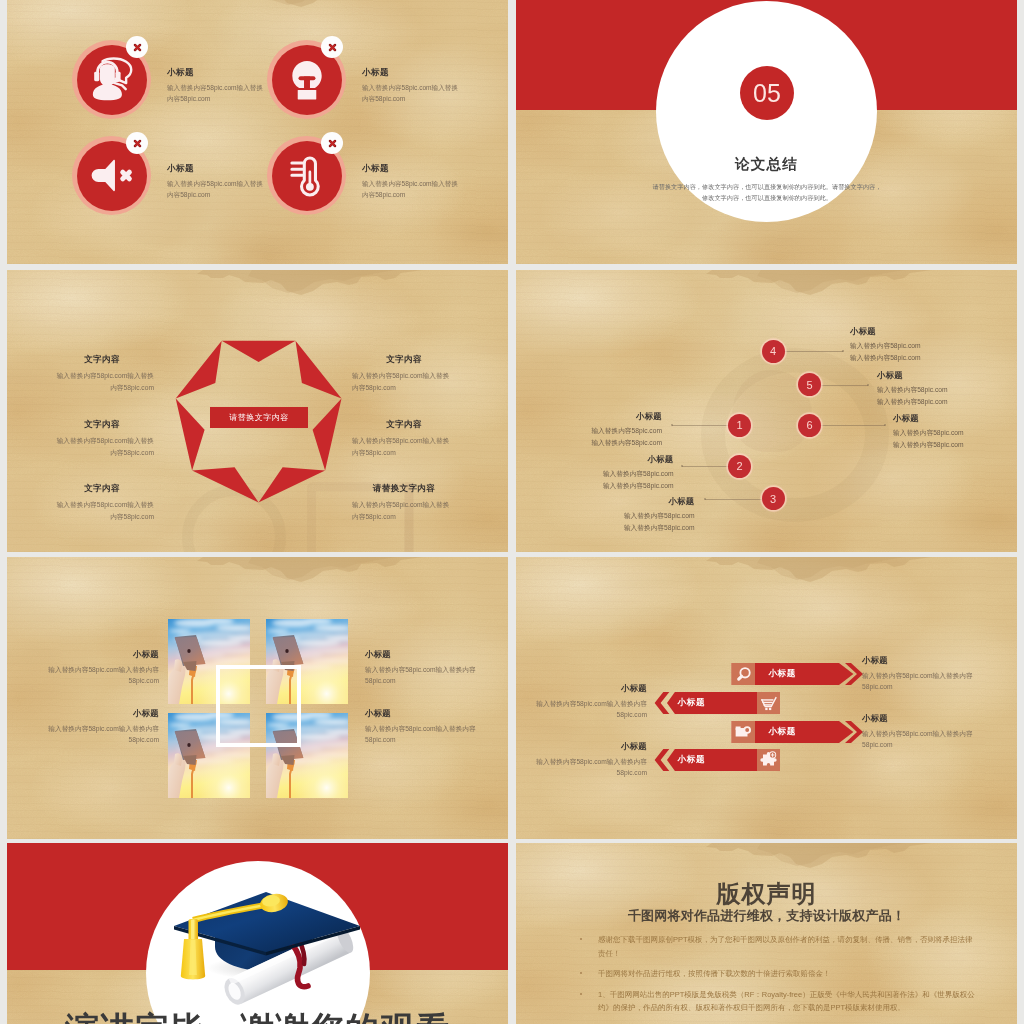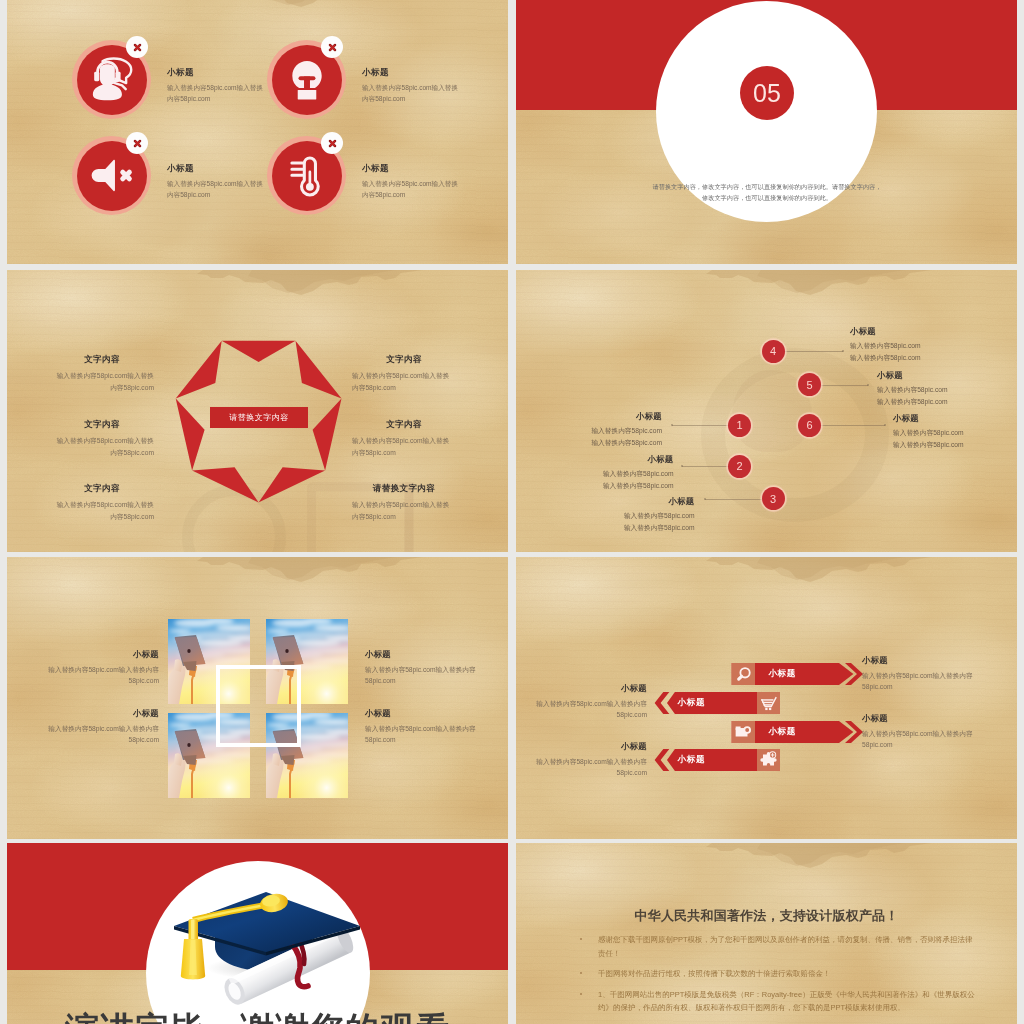--- a/index.html
+++ b/index.html
@@ -377,20 +377,21 @@
           </g>
           <rect width="501" height="282" filter="url(#paperBlotch)" opacity="0.50"></rect>
           <rect width="501" height="282" filter="url(#paperNoise)" opacity="0.85"></rect>
         </svg>
       </div>
     <div class="s2band red"></div>
     <div class="s2circle"></div>
     <div class="s2num red">
       <span>05</span>
     </div>
+    <div class="s2title cn h3">论文总结</div>
     <div class="s2desc cn">
       <div>请替换文字内容，修改文字内容，也可以直接复制你的内容到此。请替换文字内容，</div>
       <div>修改文字内容，也可以直接复制你的内容到此。</div>
     </div>
   </div>
 
   <div class="slide" id="s3" style="left:7px;top:270px;">
     <div class="paper">
         <svg class="noise" width="501" height="282" viewBox="0 0 501 282" preserveAspectRatio="none">
           <g fill="#b3864c" opacity="0.17" filter="url(#softBlur)">
@@ -1181,21 +1182,22 @@
             <ellipse cx="40.3" cy="264.2" rx="49.6" ry="2.8" transform="rotate(0.2 40.3 264.2)"></ellipse>
           </g>
           <rect width="501" height="282" filter="url(#paperBlotch)" opacity="0.50"></rect>
           <rect width="501" height="282" filter="url(#paperNoise)" opacity="0.85"></rect>
         </svg>
       </div>
     <svg class="smear" viewBox="0 0 501 282" width="501" height="282">
       <path fill="#c2a06c" opacity=".40" d="M196 0 l-6 4 l10 1 l4 3 l12 0 l6 -3 l10 3 l6 4 l18 1 l8 -3 l10 4 l6 7 l14 4 l12 -4 l10 -7 l14 -2 l12 3 l8 -2 l4 -6 l16 -1 l8 4 l10 -2 l6 -5 l22 -3 l18 -4 l24 -3 l28 -2 l18 -1 L501 0 Z"></path>
         <path fill="#c2a06c" opacity=".26" d="M245 0 l-4 6 l14 4 l10 8 l16 5 l14 -3 l12 -8 l16 -3 l14 2 l12 -4 l16 -3 l24 -4 l26 -3 l36 -2 l40 -1 L501 0 Z"></path>
     </svg>
-    <div class="s8sub cn">中华人民共和国著作法，支持设计版权产品！</div>
+    <div class="s8title cn">版权声明</div>
+    <div class="s8sub cn">千图网将对作品进行维权，支持设计版权产品！</div>
     <div class="s8list">
         <div class="s8li cn">感谢您下载千图网原创PPT模板，为了您和千图网以及原创作者的利益，请勿复制、传播、销售，否则将承担法律责任！</div>
         <div class="s8li cn">千图网将对作品进行维权，按照传播下载次数的十倍进行索取赔偿金！</div>
         <div class="s8li cn">1、千图网网站出售的PPT模版是免版税类（RF：Royalty-free）正版受《中华人民共和国著作法》和《世界版权公约》的保护，作品的所有权、版权和著作权归千图网所有，您下载的是PPT模版素材使用权。</div>
         <div class="s8li cn">2、不得将千图网的PPT模版、PPT素材，本身用于再出售，或者出租、出借、转让、分销、发布或者作为礼物供他人使用，不得转授权、出卖、转让本协议或本协议中的权利。</div>
       </div>
   </div>
 
 </div>
 

